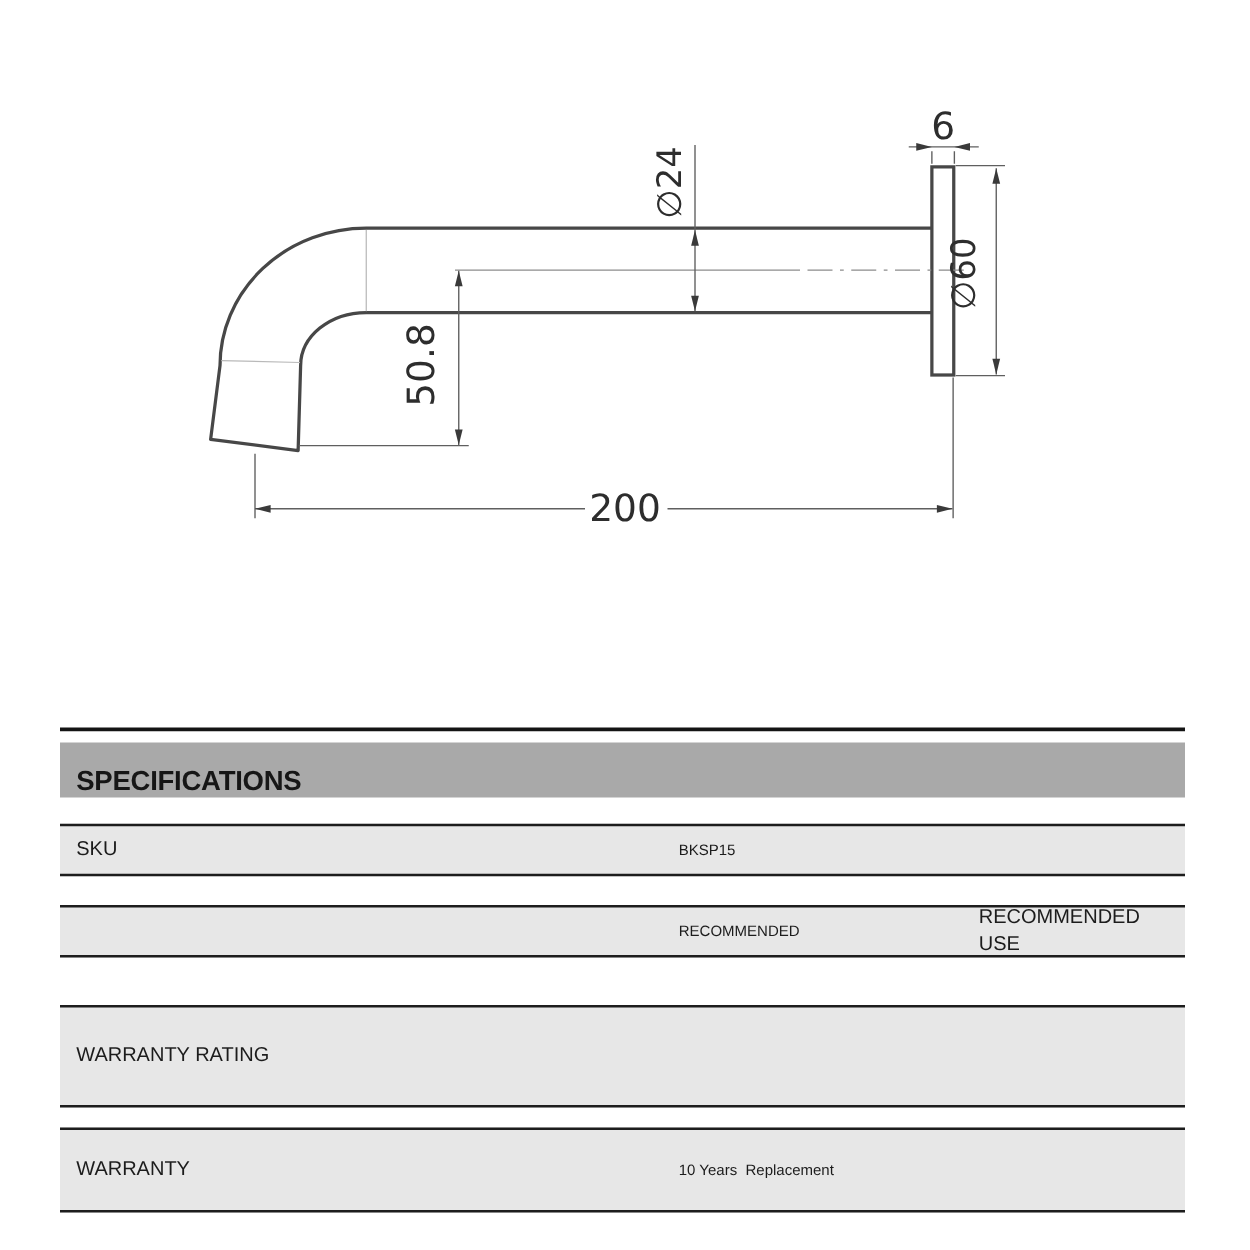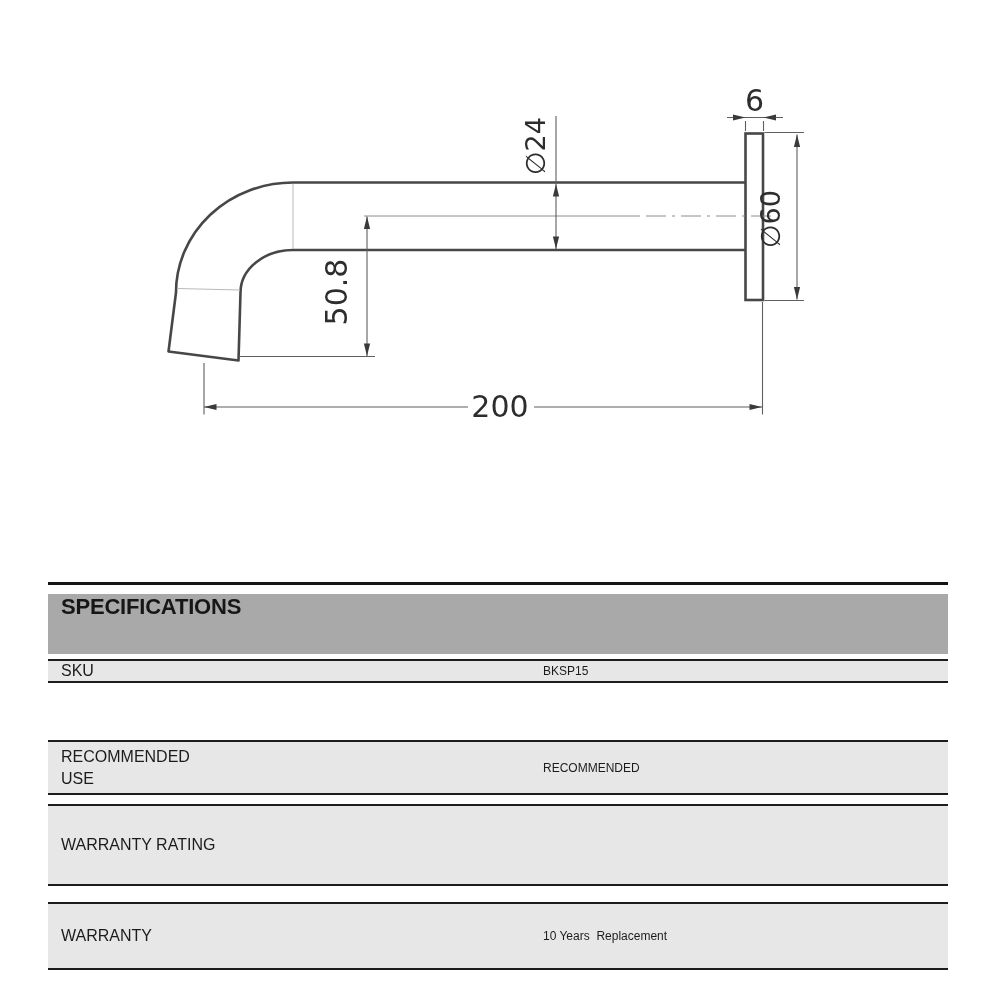--- a/index.html
+++ b/index.html
@@ -9,33 +9,33 @@
   }
   
   .drawing-svg{position:absolute;left:0;top:0;}
   .dim-text{
     font-family:"DejaVu Sans","Liberation Sans",sans-serif;
     fill:#2d2d2d;
   }
   
   .spec-toprule{position:absolute;left:48px;top:582px;width:900px;height:3px;background:#141414;}
   .spec-header{
-    position:absolute;left:48px;top:594px;width:900px;height:60px;background:#a9a9a9;
-    display:flex;align-items:flex-start;
+    position:absolute;left:48px;top:594px;width:900px;height:44px;background:#a9a9a9;
+    display:flex;align-items:flex-end;
   }
   .spec-header span{
     padding-left:13px;font-size:22px;font-weight:bold;color:#161616;letter-spacing:-0.2px;
   }
   .spec-row{
     position:absolute;left:48px;width:900px;background:#e7e7e7;
     border-top:2.5px solid #1d1d1d;border-bottom:2.5px solid #1d1d1d;
     box-sizing:border-box;display:flex;align-items:center;
   }
-  .row-sku{top:659px;height:24px;}
-  .row-use{top:740px;height:55px;}
+  .row-sku{top:659px;height:42px;}
+  .row-use{top:724px;height:42px;justify-content:flex-end;}
   .row-pressure{top:804px;height:82px;}
   .row-warranty{top:902px;height:68px;}
   .spec-label{
     padding-left:13px;width:165px;font-size:16px;color:#1c1c1c;line-height:22px;
   }
   .spec-values{
     position:absolute;left:495px;top:0;bottom:0;
     display:flex;flex-direction:column;justify-content:center;
   }
   .spec-value{font-size:12px;color:#1c1c1c;white-space:pre-wrap;line-height:20px;}

